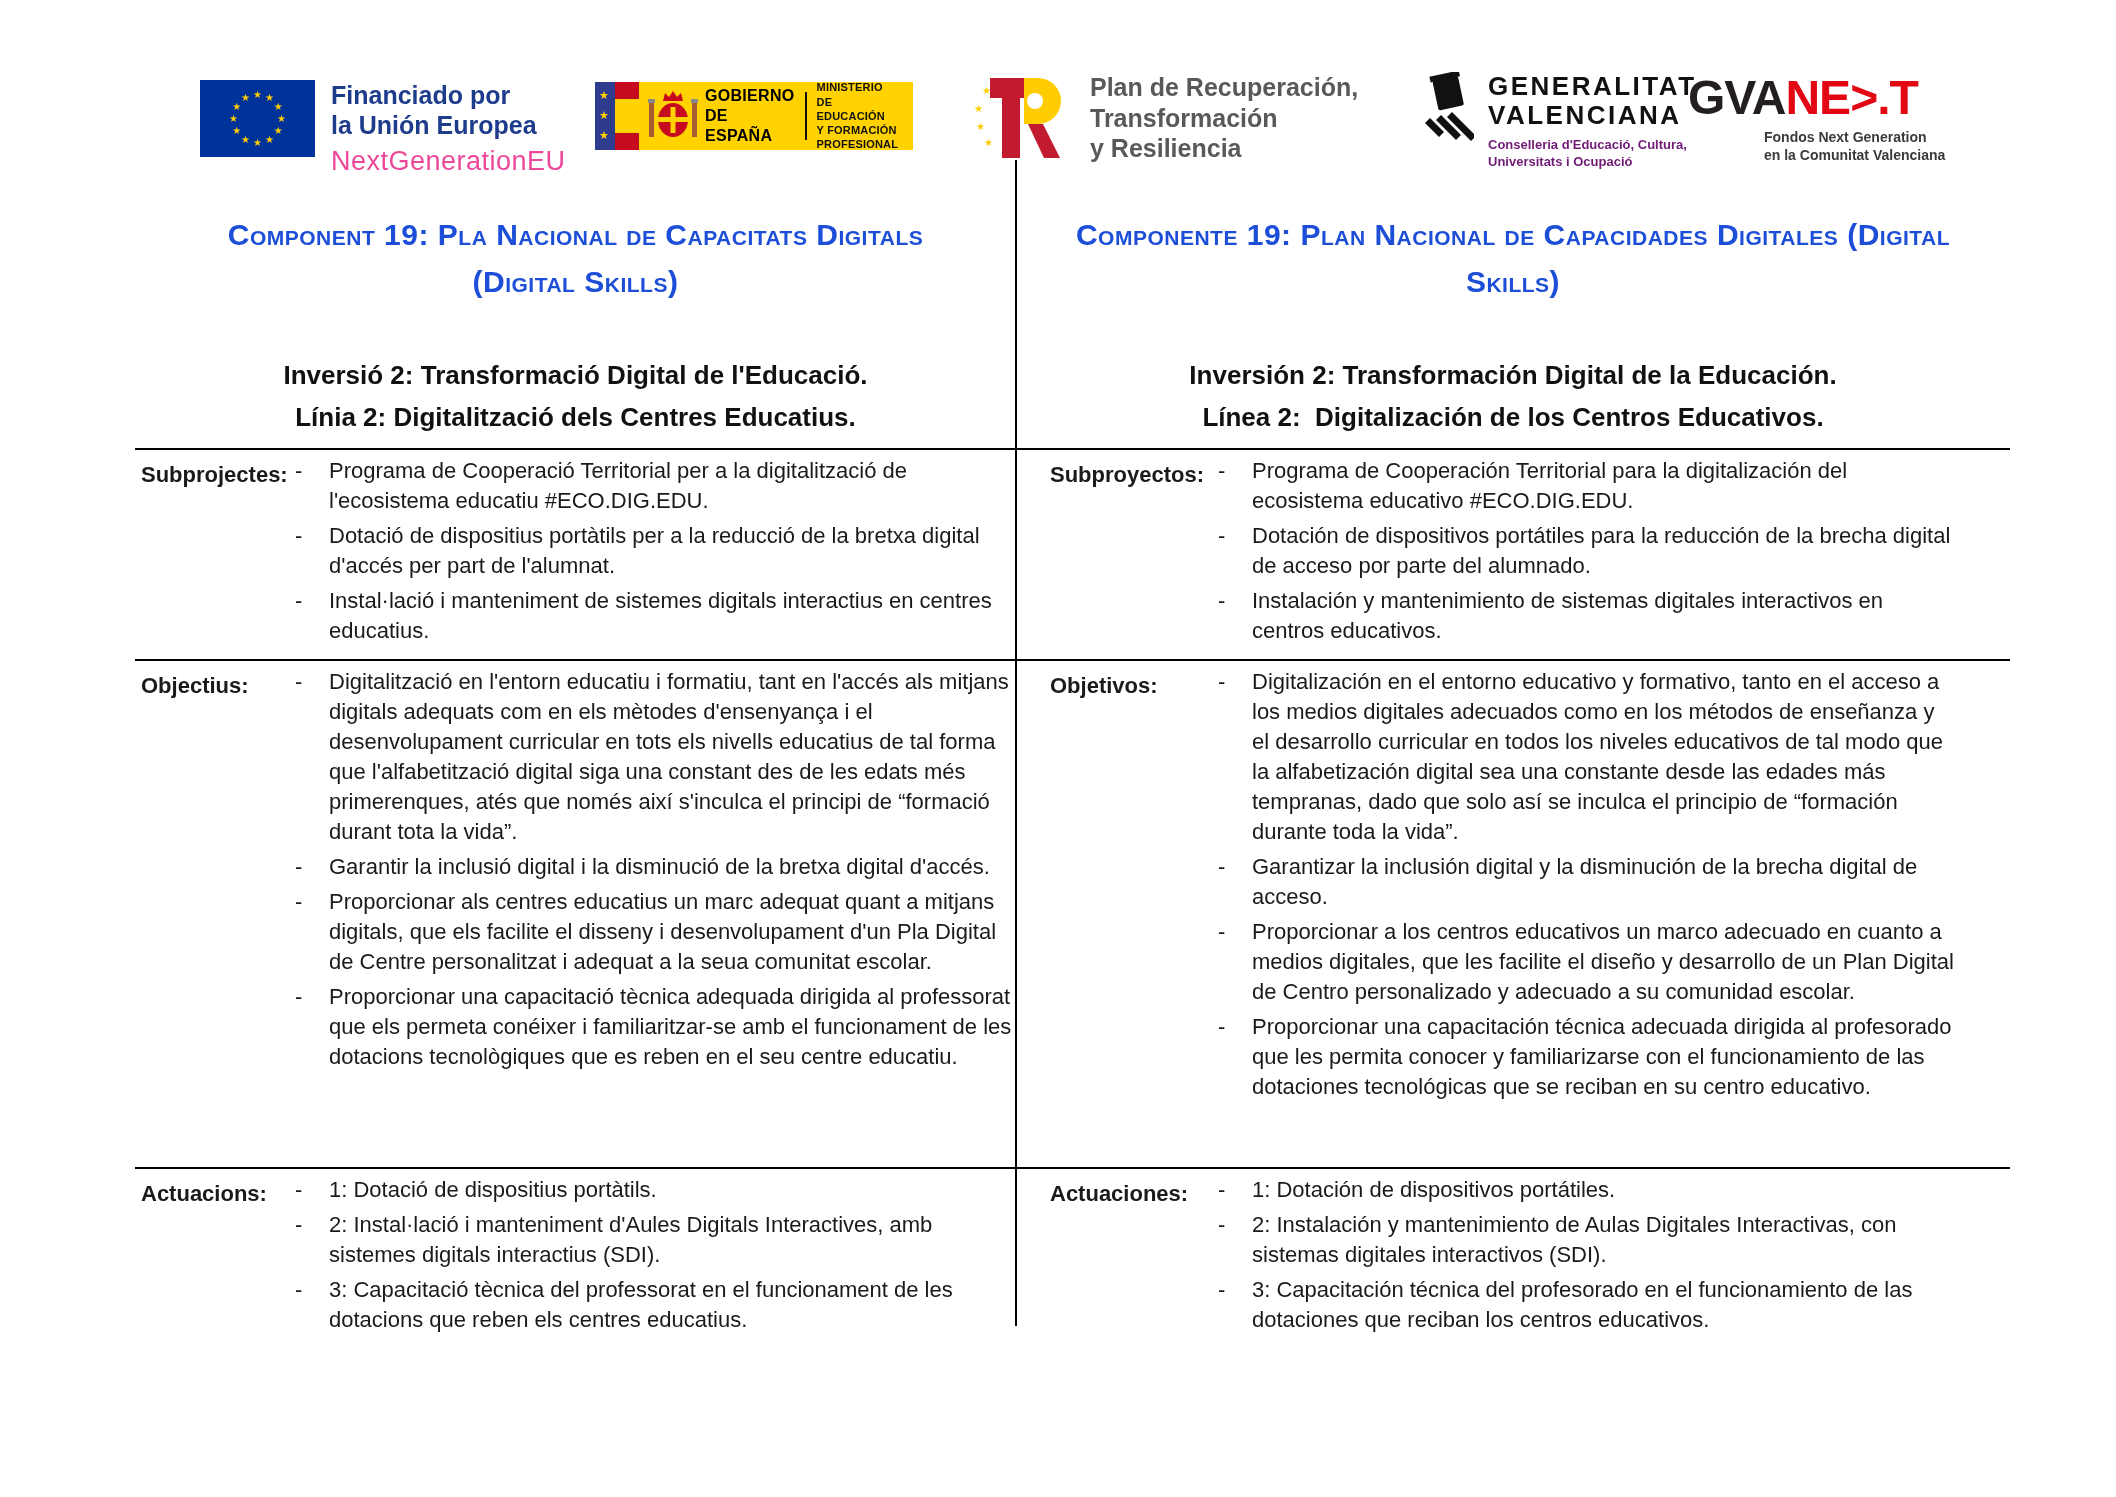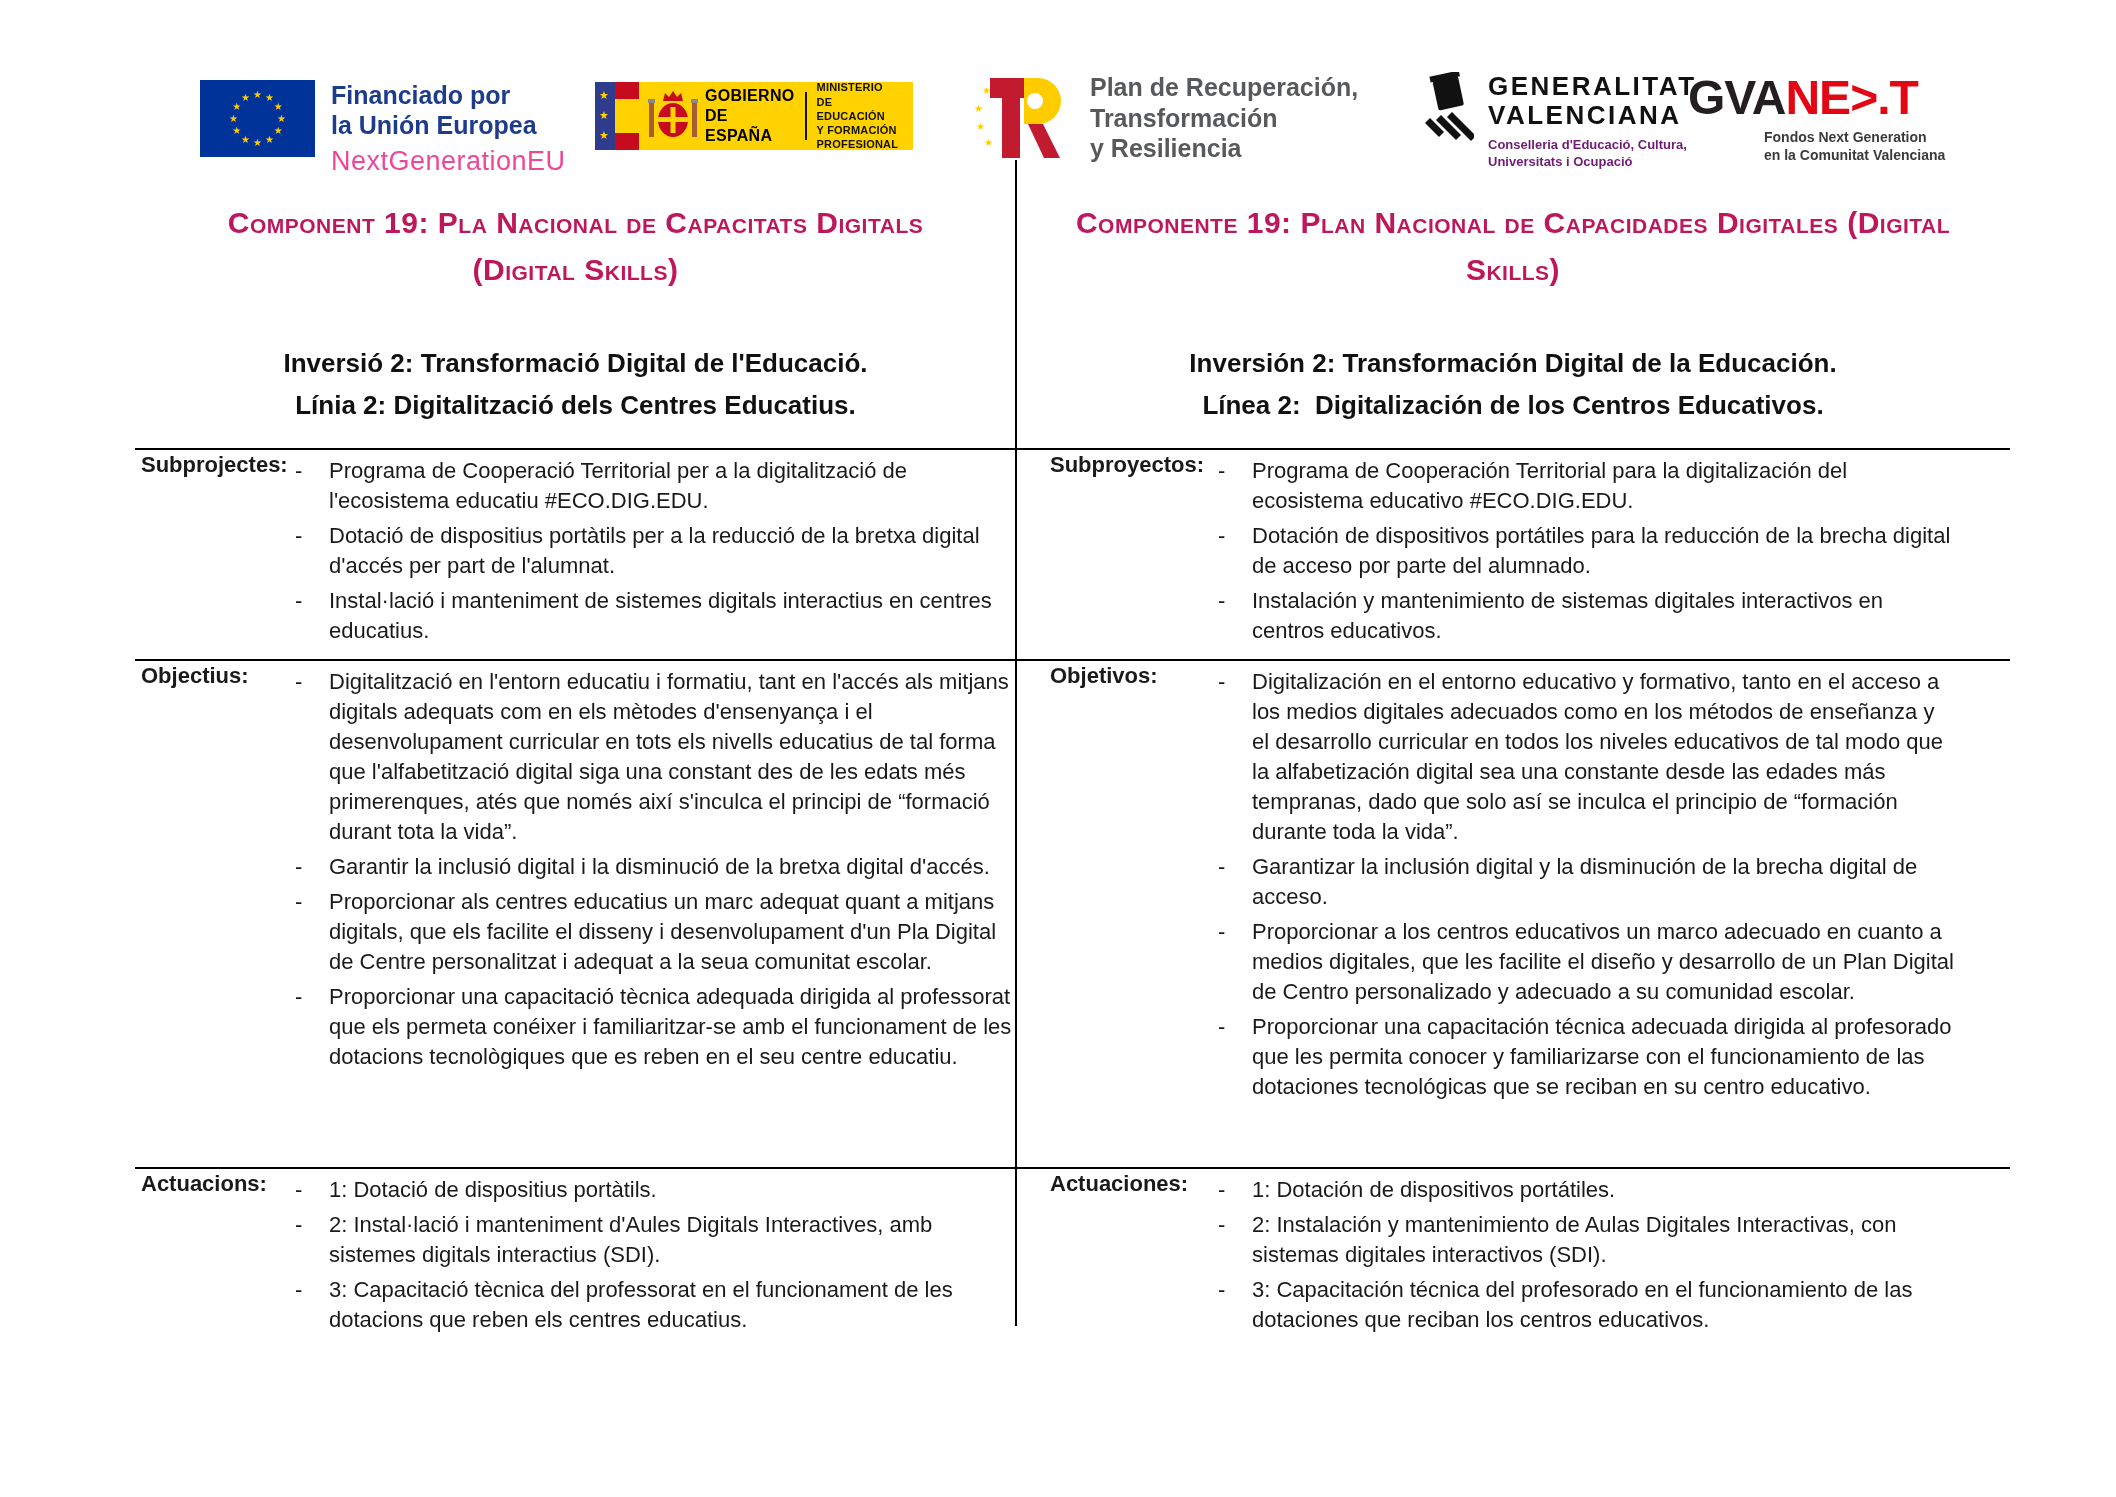--- a/index.html
+++ b/index.html
@@ -40,32 +40,32 @@
   .gvanext-word .red { color:#E30613; }
   .gvanext-tag { font-size:14px; font-weight:700; color:#3A3A3A; line-height:1.3; margin-top:6px; padding-left:76px; }
 
   
   .content { position:absolute; left:135px; top:170px; width:1875px; }
   .vdivider { position:absolute; left:880px; top:-10px; width:2px; height:1166px; background:#000; }
 
   .titles { display:grid; grid-template-columns:881px 994px; height:278px; }
   .title-block { text-align:center; padding:30px 46px 0 46px; box-sizing:border-box; }
   .doc-title {
-    margin:0; font-size:30px; font-weight:700; line-height:1.55;
-    font-variant:small-caps; letter-spacing:.5px; color:#be185d;
+    margin:12px; font-size:30px; font-weight:700; line-height:1.55;
+    font-variant:small-caps; letter-spacing:.5px; color:#1d4ed8;
   }
   .subtitle { margin-top:50px; font-size:26px; font-weight:700; line-height:1.6; color:#111; }
   .subtitle-line { white-space:pre-wrap; }
 
   .row { display:grid; grid-template-columns:160px 721px 202px 792px; border-top:2px solid #000; }
   .row-1 { min-height:189px; }
   .row-2 { min-height:506px; }
   .row-3 { min-height:185px; }
 
-  .cell-label { font-size:22px; font-weight:700; padding:2px 0 0 6px; box-sizing:border-box; }
+  .cell-label { font-size:22px; font-weight:700; padding:12px 0 0 6px; box-sizing:border-box; }
   .cell-label.right { padding-left:34px; }
   .cell-items { padding:6px 4px 8px 0; box-sizing:border-box; }
   .cell-items.right { padding-right:56px; }
 
   .bullet { display:flex; margin:0 0 5px 0; font-size:22px; line-height:30px; }
   .bullet .dash { flex:0 0 34px; }
   .bullet .btext { flex:1; }
 </style>
 </head>
 <body>

